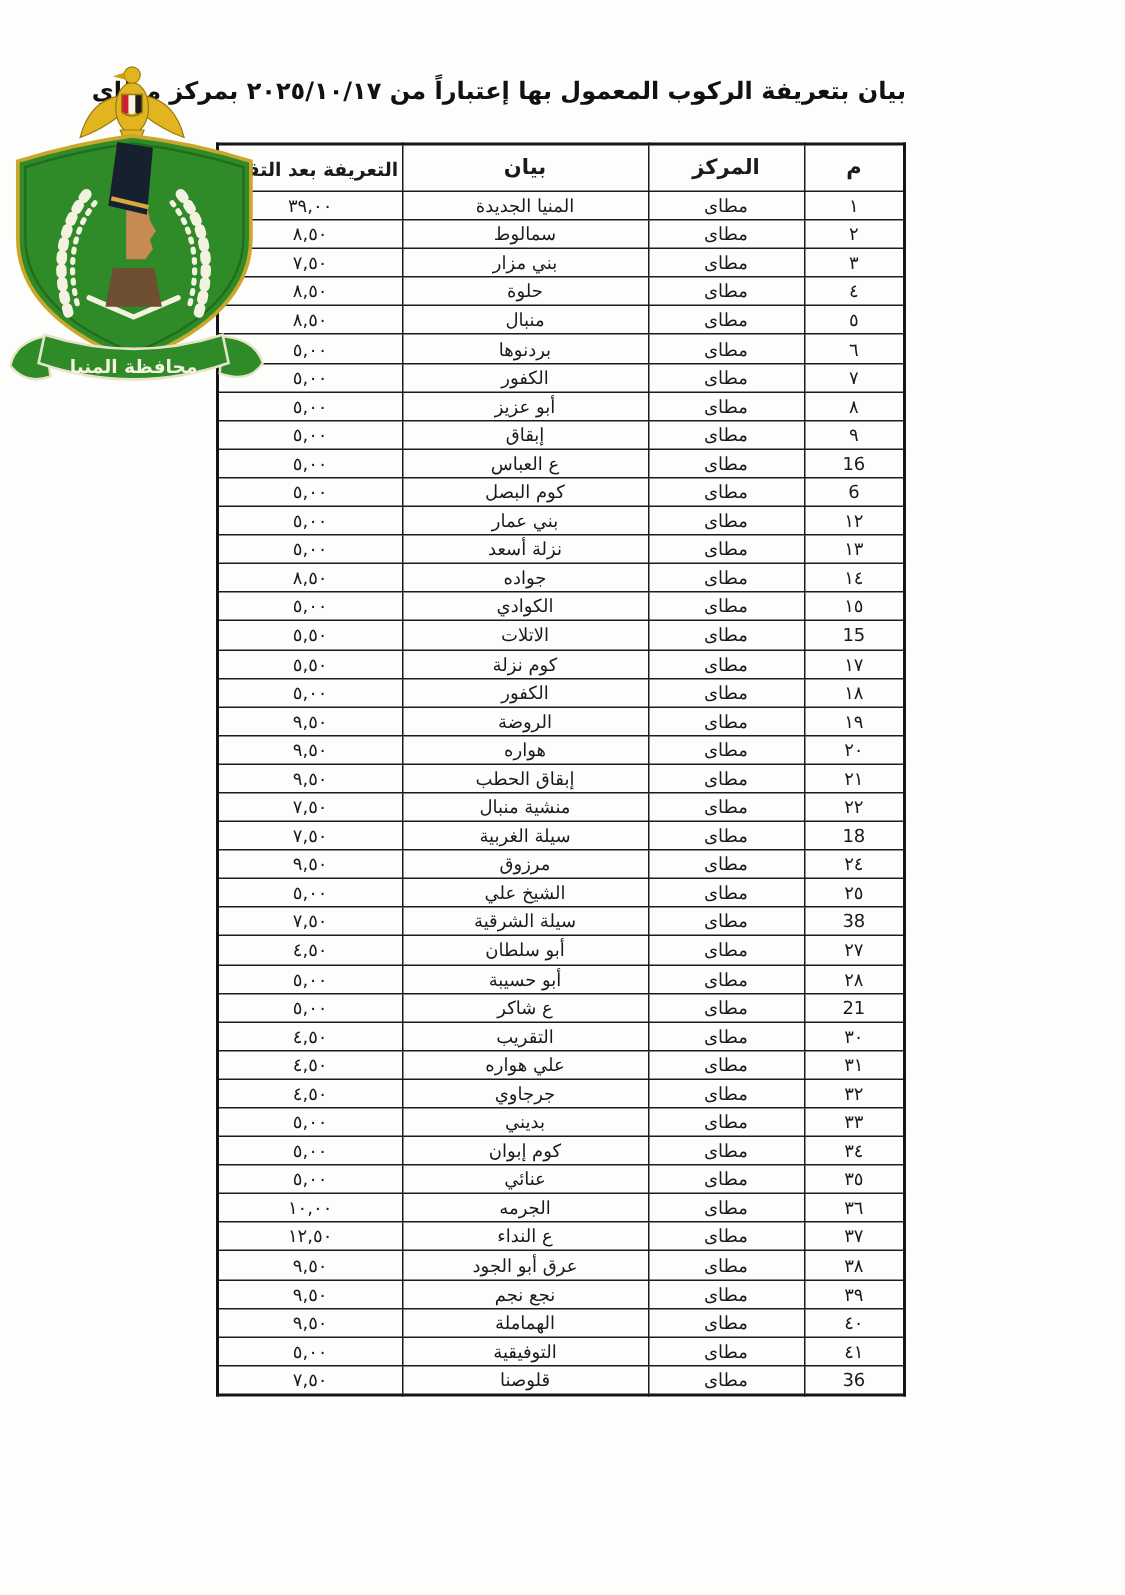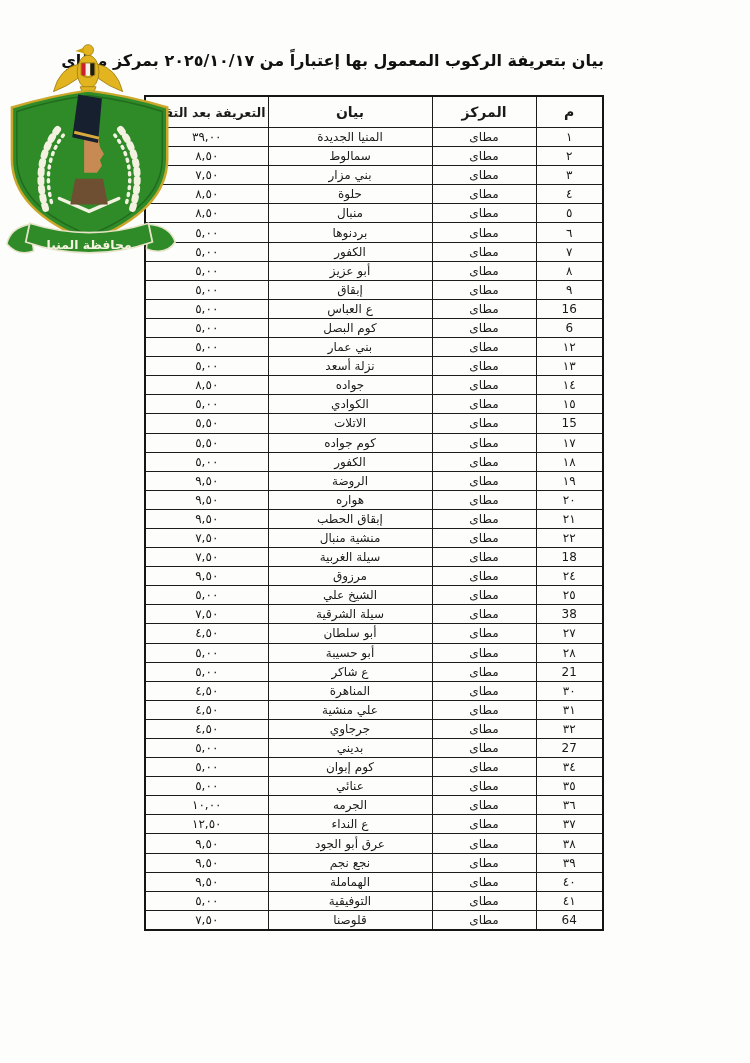--- a/index.html
+++ b/index.html
@@ -224,21 +224,21 @@
         </tr>
         <tr>
           <td>15</td>
           <td>مطاى</td>
           <td>الاتلات</td>
           <td>٥,٥٠</td>
         </tr>
         <tr>
           <td>١٧</td>
           <td>مطاى</td>
-          <td>كوم جواده</td>
+          <td>كوم نزلة</td>
           <td>٥,٥٠</td>
         </tr>
         <tr>
           <td>١٨</td>
           <td>مطاى</td>
           <td>الكفور</td>
           <td>٥,٠٠</td>
         </tr>
         <tr>
           <td>١٩</td>
@@ -302,37 +302,37 @@
         </tr>
         <tr>
           <td>21</td>
           <td>مطاى</td>
           <td>ع شاكر</td>
           <td>٥,٠٠</td>
         </tr>
         <tr>
           <td>٣٠</td>
           <td>مطاى</td>
-          <td>المناهرة</td>
+          <td>التقريب</td>
           <td>٤,٥٠</td>
         </tr>
         <tr>
           <td>٣١</td>
           <td>مطاى</td>
-          <td>علي منشية</td>
+          <td>علي هواره</td>
           <td>٤,٥٠</td>
         </tr>
         <tr>
           <td>٣٢</td>
           <td>مطاى</td>
           <td>جرجاوي</td>
           <td>٤,٥٠</td>
         </tr>
         <tr>
-          <td>27</td>
+          <td>٣٣</td>
           <td>مطاى</td>
           <td>بديني</td>
           <td>٥,٠٠</td>
         </tr>
         <tr>
           <td>٣٤</td>
           <td>مطاى</td>
           <td>كوم إبوان</td>
           <td>٥,٠٠</td>
         </tr>
@@ -372,21 +372,21 @@
           <td>الهماملة</td>
           <td>٩,٥٠</td>
         </tr>
         <tr>
           <td>٤١</td>
           <td>مطاى</td>
           <td>التوفيقية</td>
           <td>٥,٠٠</td>
         </tr>
         <tr>
-          <td>64</td>
+          <td>36</td>
           <td>مطاى</td>
           <td>قلوصنا</td>
           <td>٧,٥٠</td>
         </tr>
       </tbody>
   </table>
 
 </div>
 
 </body></html>

